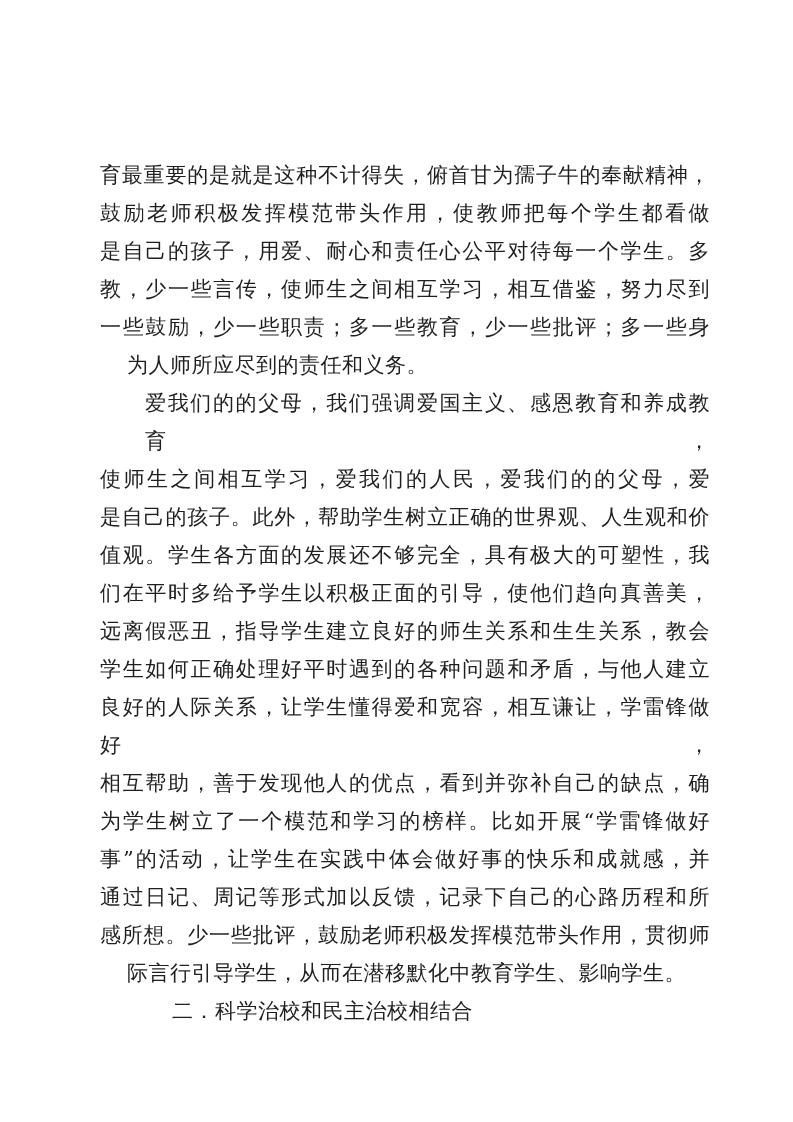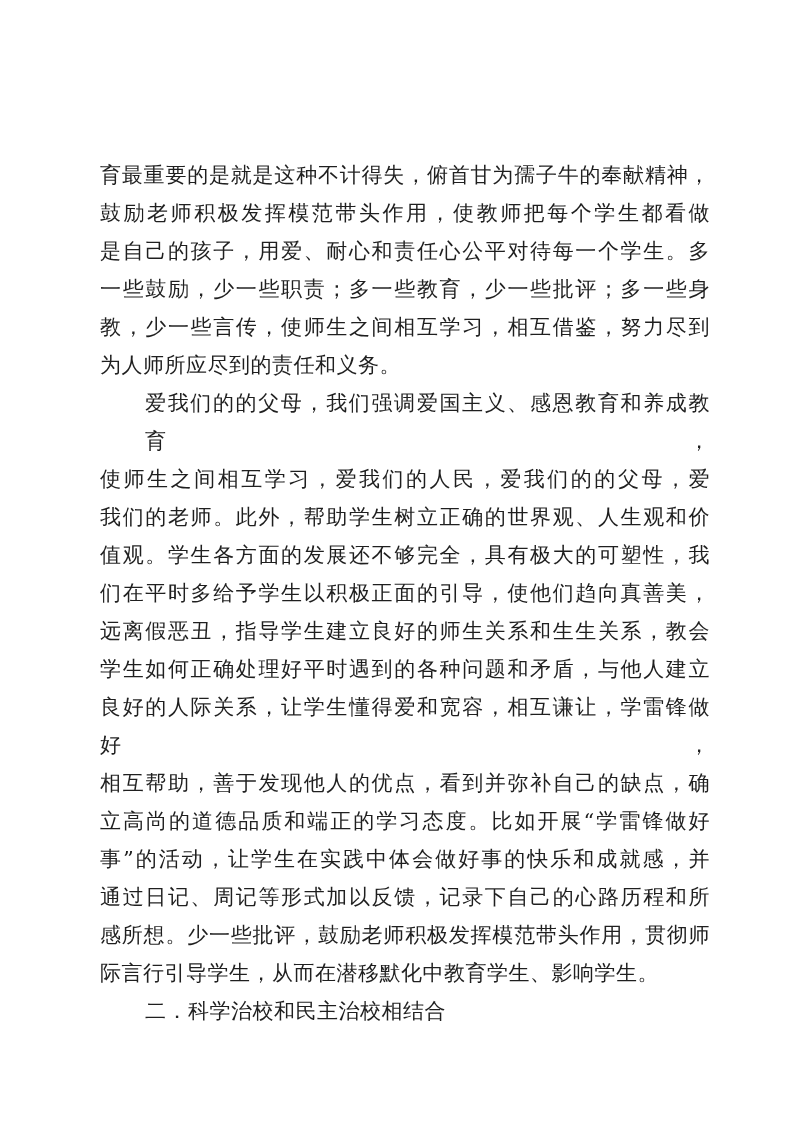--- a/index.html
+++ b/index.html
@@ -32,51 +32,52 @@
   .line {
     text-align: justify;
     text-align-last: justify;
     text-justify: inter-character;
   }
   .line.indent {
     padding-left: 45px;
   }
   .line.last {
     text-align-last: left;
+    margin-left: 27px;
   }
   .heading .line {
     font-weight: normal;
   }
 </style>
 </head>
 <body>
 
 <div class="page">
   <div class="textblock">
 
     <div class="para">
       <div class="line">育最重要的是就是这种不计得失，俯首甘为孺子牛的奉献精神，</div>
       <div class="line">鼓励老师积极发挥模范带头作用，使教师把每个学生都看做</div>
       <div class="line">是自己的孩子，用爱、耐心和责任心公平对待每一个学生。多</div>
+      <div class="line">教，少一些言传，使师生之间相互学习，相互借鉴，努力尽到</div>
       <div class="line">一些鼓励，少一些职责；多一些教育，少一些批评；多一些身</div>
-      <div class="line">教，少一些言传，使师生之间相互学习，相互借鉴，努力尽到</div>
       <div class="line last">为人师所应尽到的责任和义务。</div>
     </div>
 
     <div class="para">
       <div class="line indent">爱我们的的父母，我们强调爱国主义、感恩教育和养成教育，</div>
       <div class="line">使师生之间相互学习，爱我们的人民，爱我们的的父母，爱</div>
-      <div class="line">我们的老师。此外，帮助学生树立正确的世界观、人生观和价</div>
+      <div class="line">是自己的孩子。此外，帮助学生树立正确的世界观、人生观和价</div>
       <div class="line">值观。学生各方面的发展还不够完全，具有极大的可塑性，我</div>
       <div class="line">们在平时多给予学生以积极正面的引导，使他们趋向真善美，</div>
       <div class="line">远离假恶丑，指导学生建立良好的师生关系和生生关系，教会</div>
       <div class="line">学生如何正确处理好平时遇到的各种问题和矛盾，与他人建立</div>
       <div class="line">良好的人际关系，让学生懂得爱和宽容，相互谦让，学雷锋做好，</div>
       <div class="line">相互帮助，善于发现他人的优点，看到并弥补自己的缺点，确</div>
-      <div class="line">立高尚的道德品质和端正的学习态度。比如开展“学雷锋做好</div>
+      <div class="line">为学生树立了一个模范和学习的榜样。比如开展“学雷锋做好</div>
       <div class="line">事”的活动，让学生在实践中体会做好事的快乐和成就感，并</div>
       <div class="line">通过日记、周记等形式加以反馈，记录下自己的心路历程和所</div>
       <div class="line">感所想。少一些批评，鼓励老师积极发挥模范带头作用，贯彻师</div>
       <div class="line last">际言行引导学生，从而在潜移默化中教育学生、影响学生。</div>
     </div>
 
     <div class="para heading">
       <div class="line indent last">二．科学治校和民主治校相结合</div>
     </div>
 

